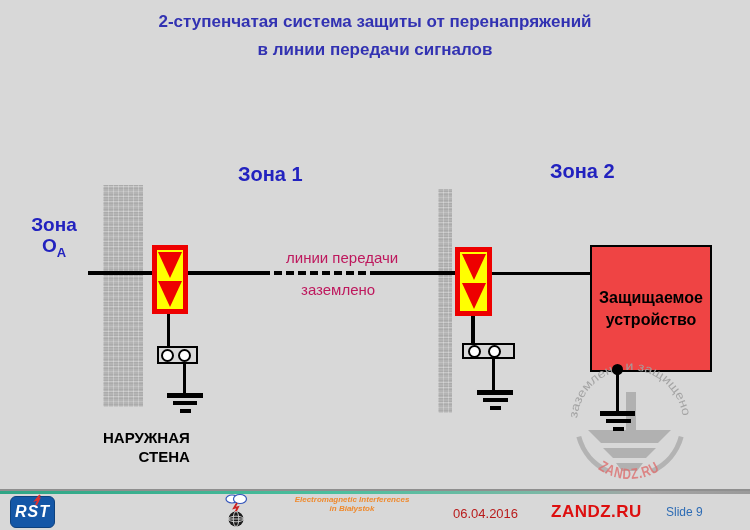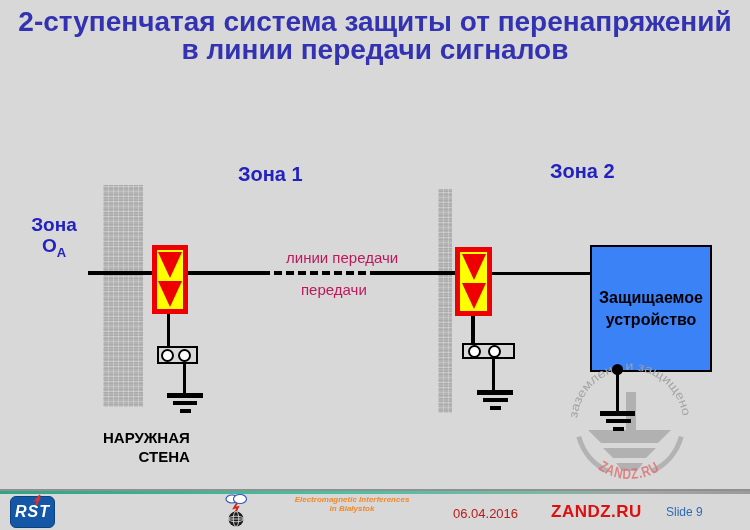--- a/index.html
+++ b/index.html
@@ -1,37 +1,37 @@
 <!DOCTYPE html>
 <html><head>
 <meta charset="utf-8">
 <style>
   html,body{margin:0;padding:0;}
   body{font-family:"Liberation Sans", sans-serif;}
   .slide{position:relative;width:750px;height:530px;background:#d8d8d8;overflow:hidden;}
   .abs{position:absolute;}
-  .title{top:8px;left:0;width:750px;text-align:center;color:#3232b2;font-size:28px;line-height:28px;font-weight:bold;}
+  .title{top:8px;left:0;width:750px;text-align:center;color:#3232b2;font-size:17px;line-height:28px;font-weight:bold;}
   .zone{color:#2222bf;font-weight:bold;font-size:20px;}
   .zone0{left:22px;top:214px;width:64px;text-align:center;font-size:19px;line-height:21px;}
   .zone0 sub{font-size:13px;}
   .wall{background-color:#b4b4b4;
     background-image:
       repeating-linear-gradient(0deg, rgba(255,255,255,.25) 0 1px, rgba(0,0,0,0) 1px 5px),
       repeating-linear-gradient(90deg, rgba(255,255,255,.25) 0 1px, rgba(0,0,0,0) 1px 5px),
       repeating-linear-gradient(0deg, rgba(0,0,0,.05) 2px 3px, rgba(0,0,0,0) 3px 5px);}
   .hline{background:#000;}
   .dashline{border-top:4px dashed #000;height:0;}
   .diagram-label{color:#be185d;font-size:15px;white-space:nowrap;}
   .spd{border:5px solid #ee0000;background:#ffff00;display:flex;flex-direction:column;align-items:center;justify-content:space-evenly;box-sizing:border-box;}
   .tri{width:0;height:0;border-left:12px solid transparent;border-right:12px solid transparent;border-top:26px solid #ee0000;}
   .vline{background:#000;}
   .tbox{border:2px solid #000;box-sizing:border-box;background:transparent;}
   .term{width:9px;height:9px;border:2px solid #000;border-radius:50%;background:#fff;}
   .gbar{background:#000;}
-  .device{background:#3b82f6;border:2px solid #000;box-sizing:border-box;text-align:center;color:#000;font-size:16px;font-weight:600;line-height:22px;padding-top:40px;}
+  .device{background:#ef4444;border:2px solid #000;box-sizing:border-box;text-align:center;color:#000;font-size:16px;font-weight:600;line-height:22px;padding-top:40px;}
   .dot{background:#000;border-radius:50%;}
   .wall-label{font-size:15px;font-weight:bold;color:#000;line-height:19px;}
   .footer-bar-top{top:489px;left:0;width:750px;height:2px;background:#8f8f8f;}
   .footer-bar-green{top:491px;left:0;width:750px;height:3px;
     background:linear-gradient(90deg,#2fa585 0%,#4cbf9e 45%,#7ab8a5 72%,#a5a5a5 86%,#9a9a9a 100%);}
   .rst{left:10px;top:496px;width:43px;height:30px;background:#1457a7;border:1px solid #0d417e;border-radius:6px;color:#fff;
     font-style:italic;font-weight:bold;font-size:16px;display:flex;align-items:center;justify-content:center;letter-spacing:1px;}
   .author{left:72px;top:506px;color:#8a8a8a;font-style:italic;font-size:11.5px;}
   .center-text{left:252px;top:495px;width:200px;text-align:center;color:#ef8a2e;font-size:8px;font-weight:bold;font-style:italic;line-height:9px;}
   .date{left:453px;top:506px;color:#b91c1c;font-size:13px;}
@@ -50,21 +50,21 @@
 
   <div class="abs wall" style="left:103px;top:185px;width:40px;height:222px;"></div>
   <div class="abs wall" style="left:438px;top:189px;width:14px;height:224px;"></div>
 
   <div class="abs hline" style="left:88px;top:271px;width:174px;height:4px;"></div>
   <div class="abs dashline" style="left:262px;top:271px;width:116px;"></div>
   <div class="abs hline" style="left:377px;top:271px;width:115px;height:4px;"></div>
   <div class="abs hline" style="left:492px;top:272px;width:100px;height:3px;"></div>
 
   <div class="abs diagram-label" style="left:286px;top:249px;">линии передачи</div>
-  <div class="abs diagram-label" style="left:301px;top:281px;">передачи</div>
+  <div class="abs diagram-label" style="left:301px;top:281px;">заземлено</div>
 
   <div class="abs spd" style="left:152px;top:245px;width:36px;height:69px;">
     <div class="tri"></div>
     <div class="tri"></div>
   </div>
 
   <div class="abs vline" style="left:167px;top:314px;width:3px;height:32px;"></div>
   <div class="abs tbox" style="left:157px;top:346px;width:41px;height:18px;"></div>
   <div class="abs term" style="left:161px;top:349px;"></div>
   <div class="abs term" style="left:178px;top:349px;"></div>

